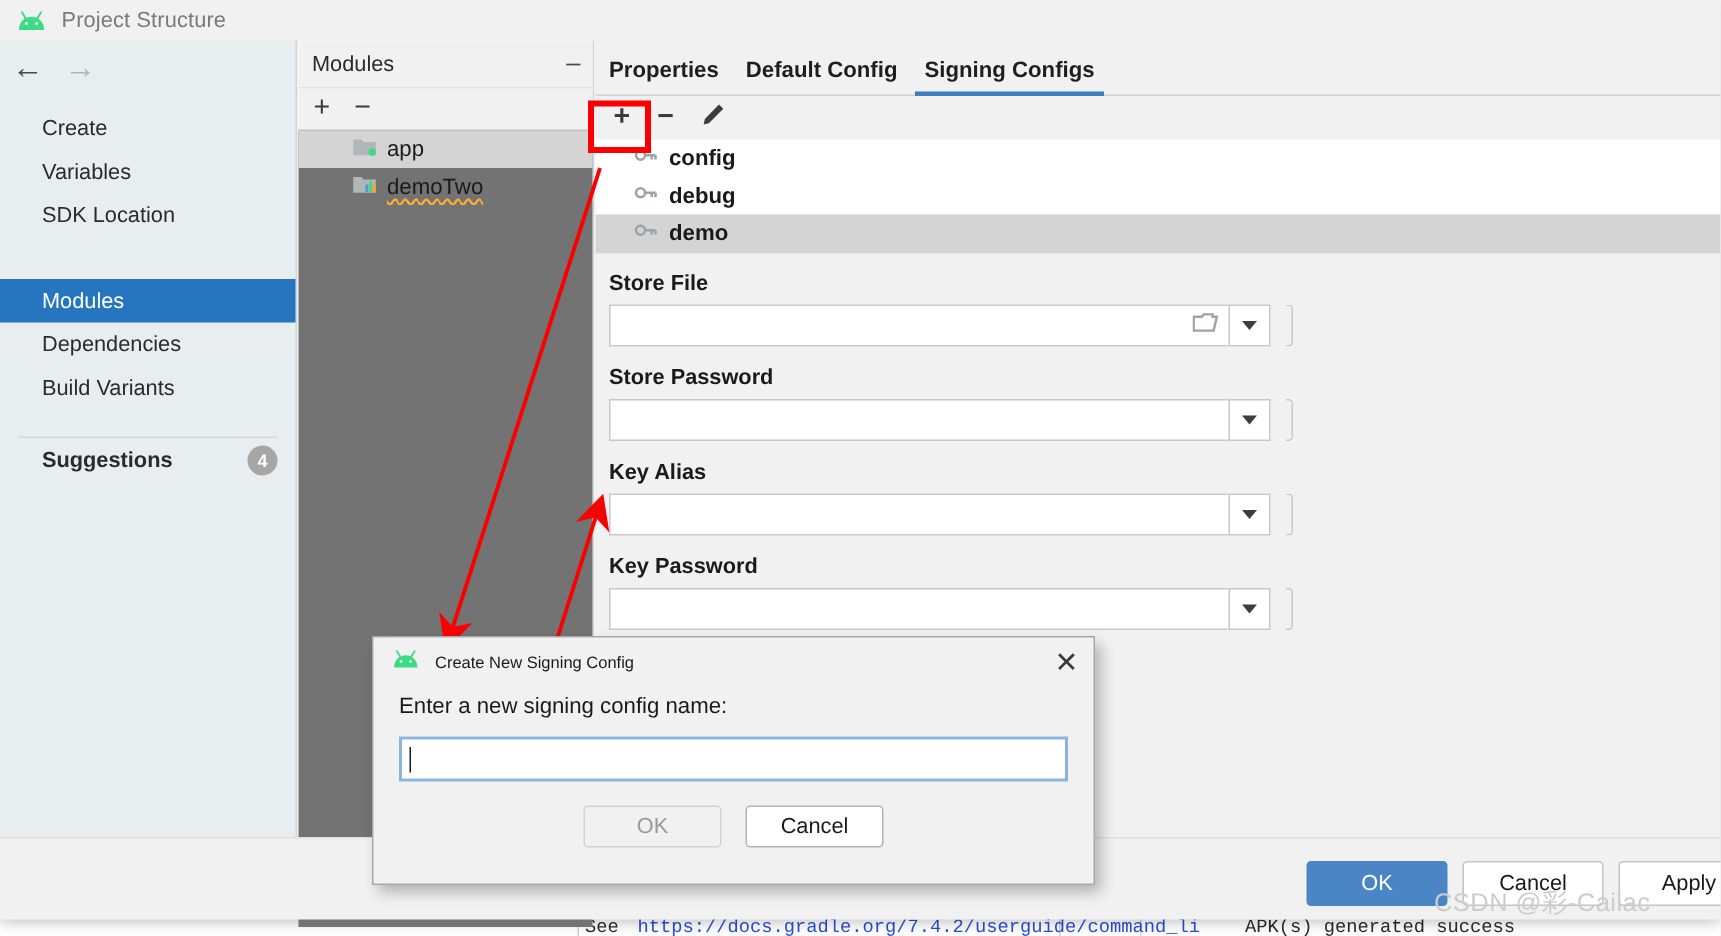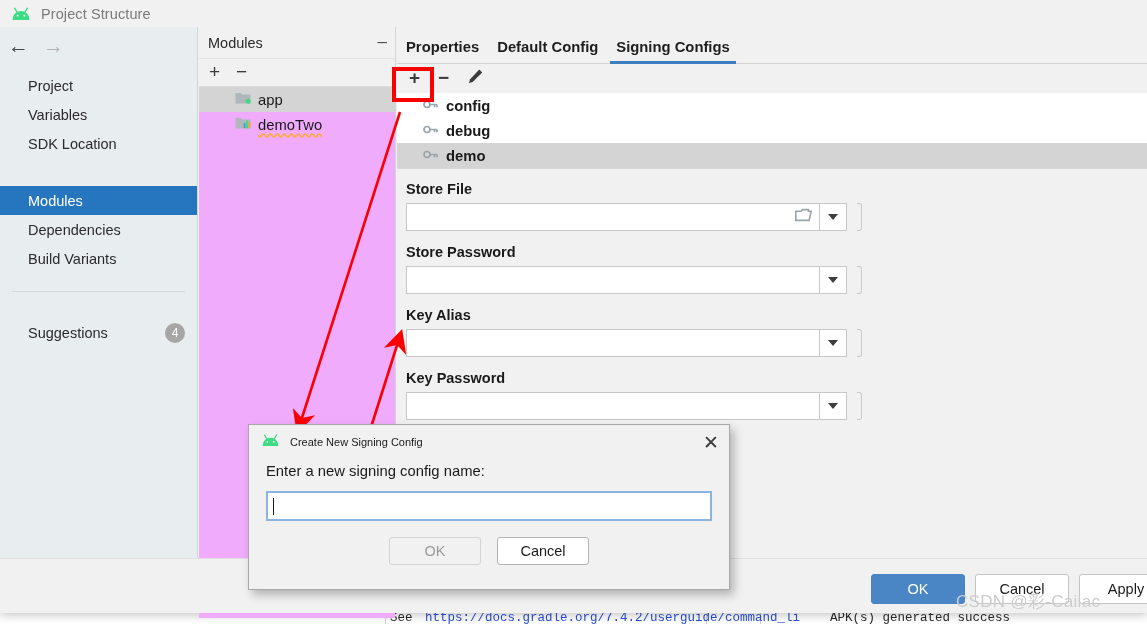--- a/index.html
+++ b/index.html
@@ -62,21 +62,22 @@
   .navitem {
     height: 29px; display: flex; align-items: center;
     padding-left: 28px; font-size: 14.5px; color: #2b2b2b;
     box-sizing: border-box;
   }
   .navitem.selected { background: #2675bf; color: #ffffff; }
   .nav-sep { height: 1px; background: #d2d9dd; margin: 18px 12px 0 12px; }
   .sugg-row {
     height: 30px; display: flex; align-items: center;
     padding-left: 28px; padding-right: 12px; font-size: 14.5px; color: #2b2b2b;
-    margin-top: 26px;
+    margin-top: 0;
+    font-weight: bold;
   }
   .sugg-badge {
     margin-left: auto; width: 20px; height: 20px; border-radius: 50%;
     background: #a6a6a6; color: #ffffff; font-size: 12px;
     display: flex; align-items: center; justify-content: center;
   }
 
   
   .modpanel {
     position: absolute; left: 199px; top: 27px; width: 197px; height: 531px;
@@ -89,21 +90,21 @@
   .modpanel-head .mh-title { font-size: 14.5px; color: #2b2b2b; }
   .modpanel-head .mh-min {
     margin-left: auto; font-size: 17px; color: #4a4a4a; line-height: 1;
     padding-bottom: 3px;
   }
   .modpanel-tb {
     height: 27px; background: #f1f1f1; display: flex; align-items: center;
     gap: 16px; padding-left: 10px; border-bottom: 1px solid #dcdcdc;
   }
   .tbtn { font-size: 19px; color: #3c3c3c; line-height: 1; padding-bottom: 3px; }
-  .modlist { background: #f0abfc; height: 100%; }
+  .modlist { background: #737373; height: 100%; }
   .modrow {
     height: 25px; display: flex; align-items: center; padding-left: 36px;
     font-size: 14.8px; color: #1a1a1a; gap: 6px;
   }
   .modrow.selected { background: #d4d4d4; }
   .wavy {
     text-decoration: underline wavy #ffab30;
     text-underline-offset: 3px;
   }
 
@@ -251,21 +252,21 @@
       <span class="title-text">Project Structure</span>
     </div>
 
     <div class="leftnav">
       <div class="navarrows">
         <span class="navarrow">←</span>
         <span class="navarrow dim">→</span>
       </div>
       <div class="navlist">
         <div class="navitem">
-            <span>Project</span>
+            <span>Create</span>
           </div>
         <div class="navitem">
             <span>Variables</span>
           </div>
         <div class="navitem">
             <span>SDK Location</span>
           </div>
         <div class="navitem selected" style="margin-top:28px">
             <span>Modules</span>
           </div>

